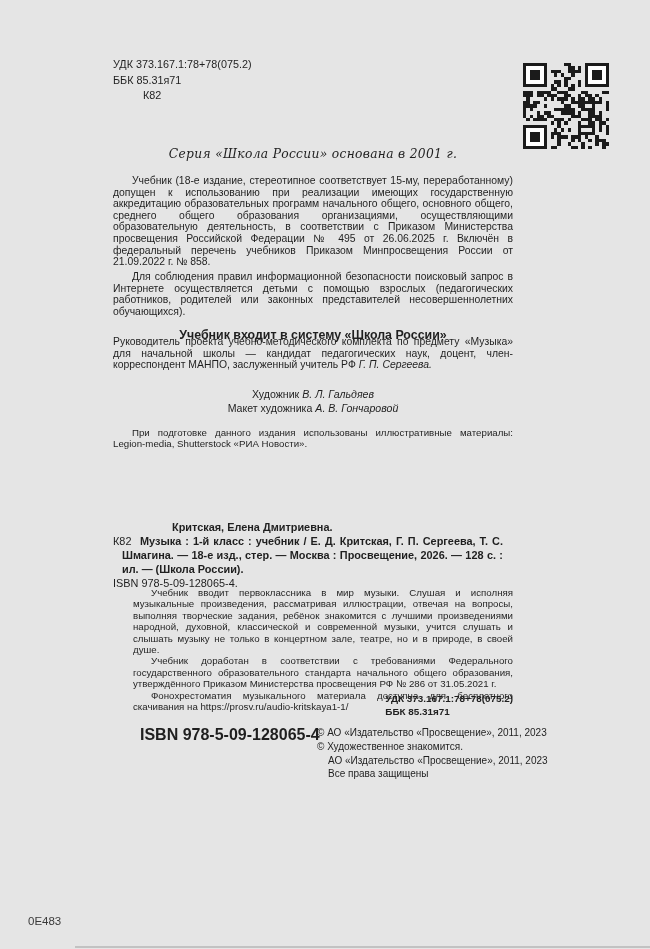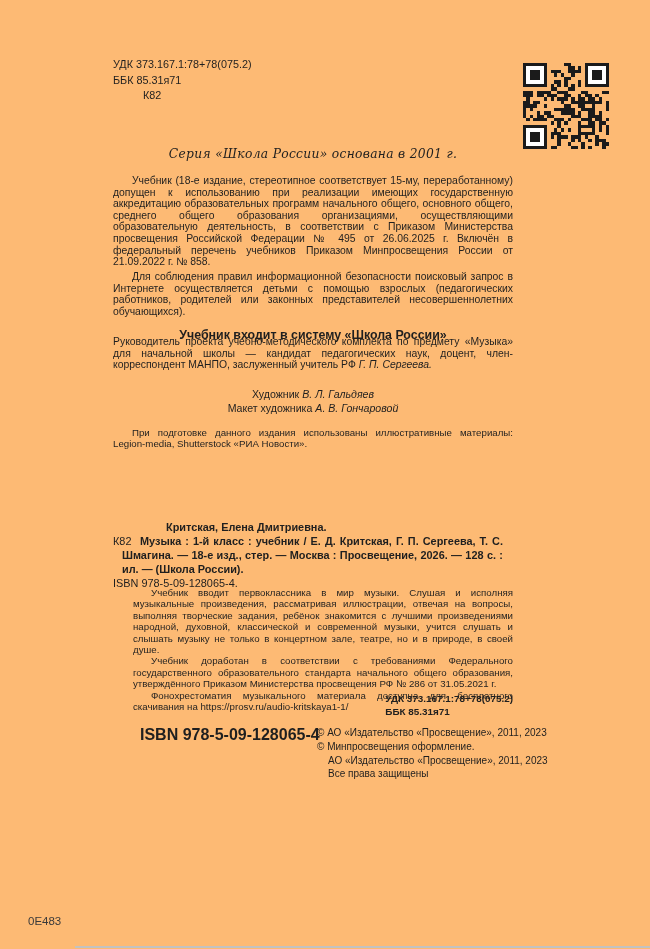--- a/index.html
+++ b/index.html
@@ -1,18 +1,18 @@
 <!DOCTYPE html>
 <html><head>
 <meta charset="utf-8">
 <style>
   * { margin:0; padding:0; box-sizing:border-box; }
   html,body { background:#ffffff; }
   .page {
-    position:relative; width:650px; height:949px; background:#fdba74;
+    position:relative; width:650px; height:949px; background:#e5e5e5;
     font-family:"Liberation Sans", sans-serif; color:#1f1f1f; overflow:hidden;
   }
   .abs { position:absolute; }
   .blk { left:113px; width:400px; }
   .just { text-align:justify; }
   .center { text-align:center; }
   .ind { text-indent:19px; }
   .body-text { font-size:10.4px; line-height:11.6px; }
   .small-text { font-size:9.7px; line-height:11.4px; }
   .bold { font-weight:bold; }
@@ -27,21 +27,21 @@
             font-size:12.3px; letter-spacing:0.3px; }
 
   .para-edition { top:175px; }
   .para-safety  { top:271px; }
   .heading { top:328px; font-size:12.4px; }
   .para-leader { top:336px; }
   .credits { top:388px; font-size:10.6px; line-height:13.5px; }
   .materials { top:427px; }
 
   .bib { top:520px; font-size:10.9px; line-height:14px; }
-  .bib .author { margin-left:13px;padding-left:40px; }
+  .bib .author { margin-left:19px;padding-left:40px; }
   .bib .code { position:absolute; left:0; top:14px; }
   .bib .entry { margin-left:9px; width:381px; text-indent:18px;font-weight:bold; }
   .bib .isbn-line { }
 
   .annotation { top:587px; left:133px; width:380px; }
   .annotation p { text-indent:18px; text-align:justify; }
 
   .udk-bottom { top:692px; right:137px; font-size:9.9px; line-height:13px;
                 font-weight:bold; text-align:left; }
 
@@ -327,21 +327,21 @@
 
   <div class="abs udk-bottom">
     <div>УДК 373.167.1:78+78(075.2)</div>
     <div>ББК 85.31я71</div>
   </div>
 
   <div class="abs bold isbn-bottom">ISBN 978-5-09-128065-4</div>
 
   <div class="abs copyright">
     <div>© АО «Издательство «Просвещение», 2011, 2023</div>
-    <div>© Минпросвещения оформление.</div>
+    <div>© Художественное знакомится.</div>
     <div class="cont">АО «Издательство «Просвещение», 2011, 2023</div>
     <div class="cont">Все права защищены</div>
   </div>
 
   <div class="abs print-code">0Е483</div>
 
   <div class="abs scan-edge"></div>
 
 </div>
 

